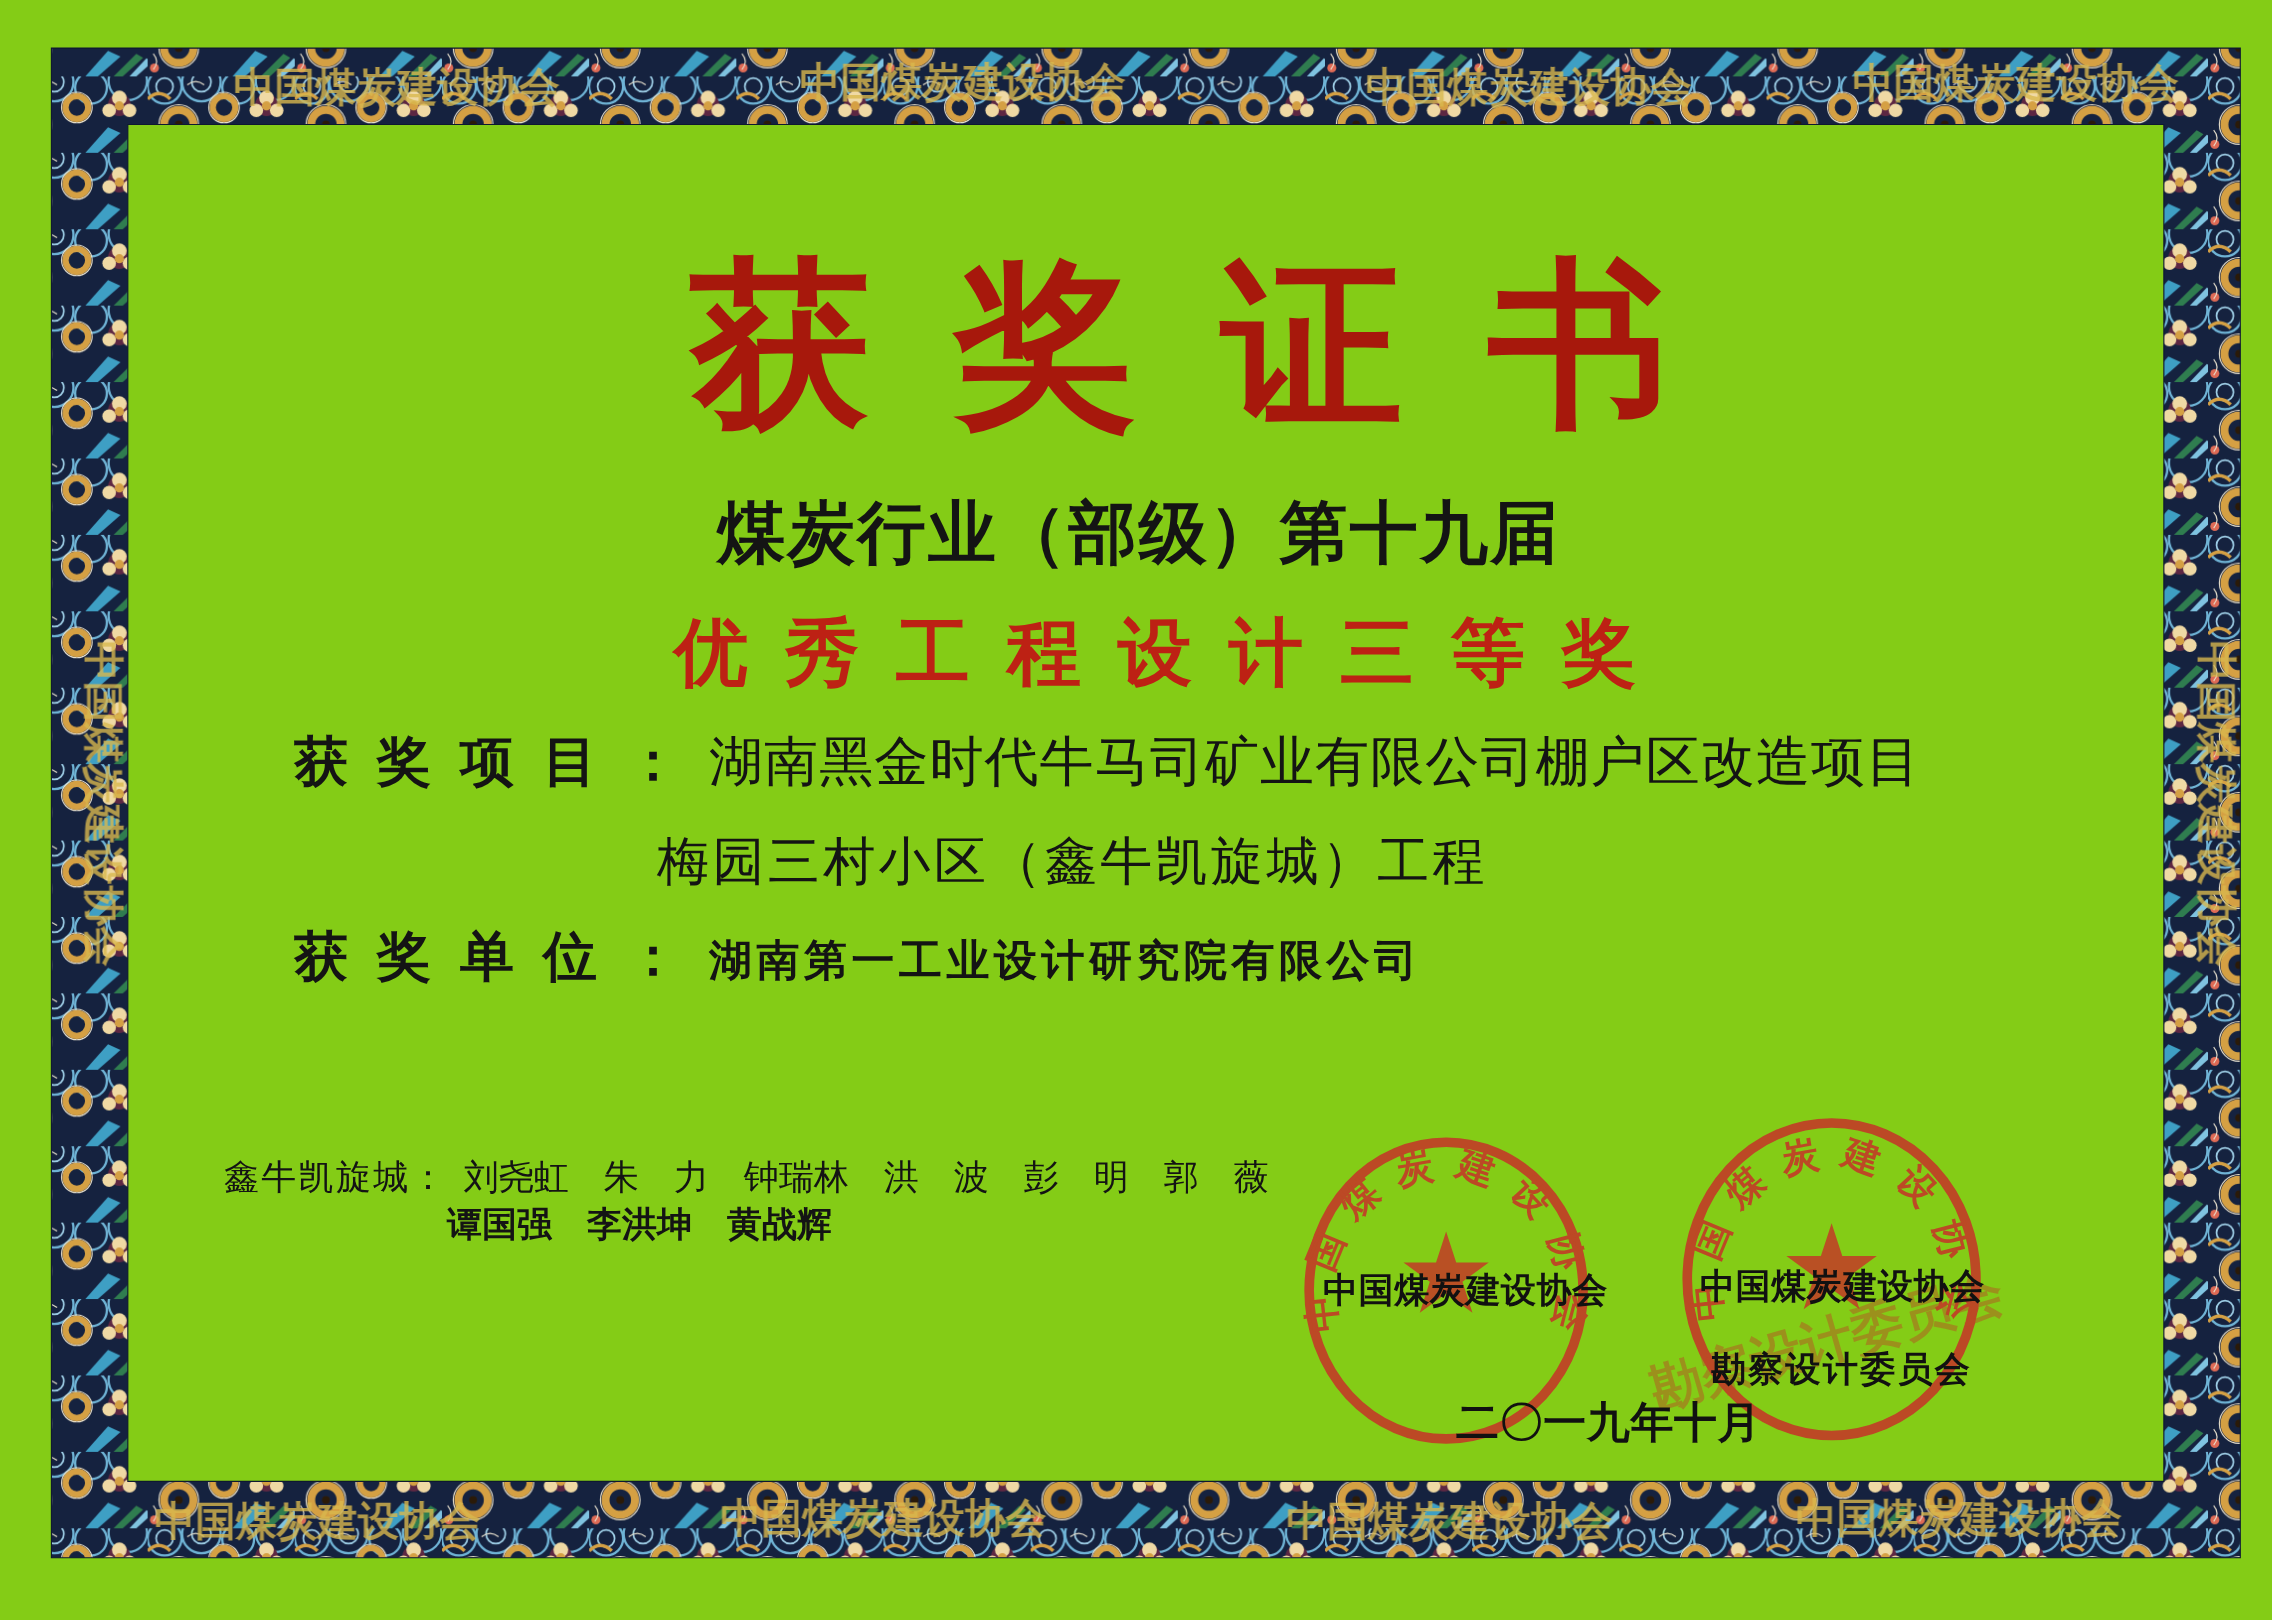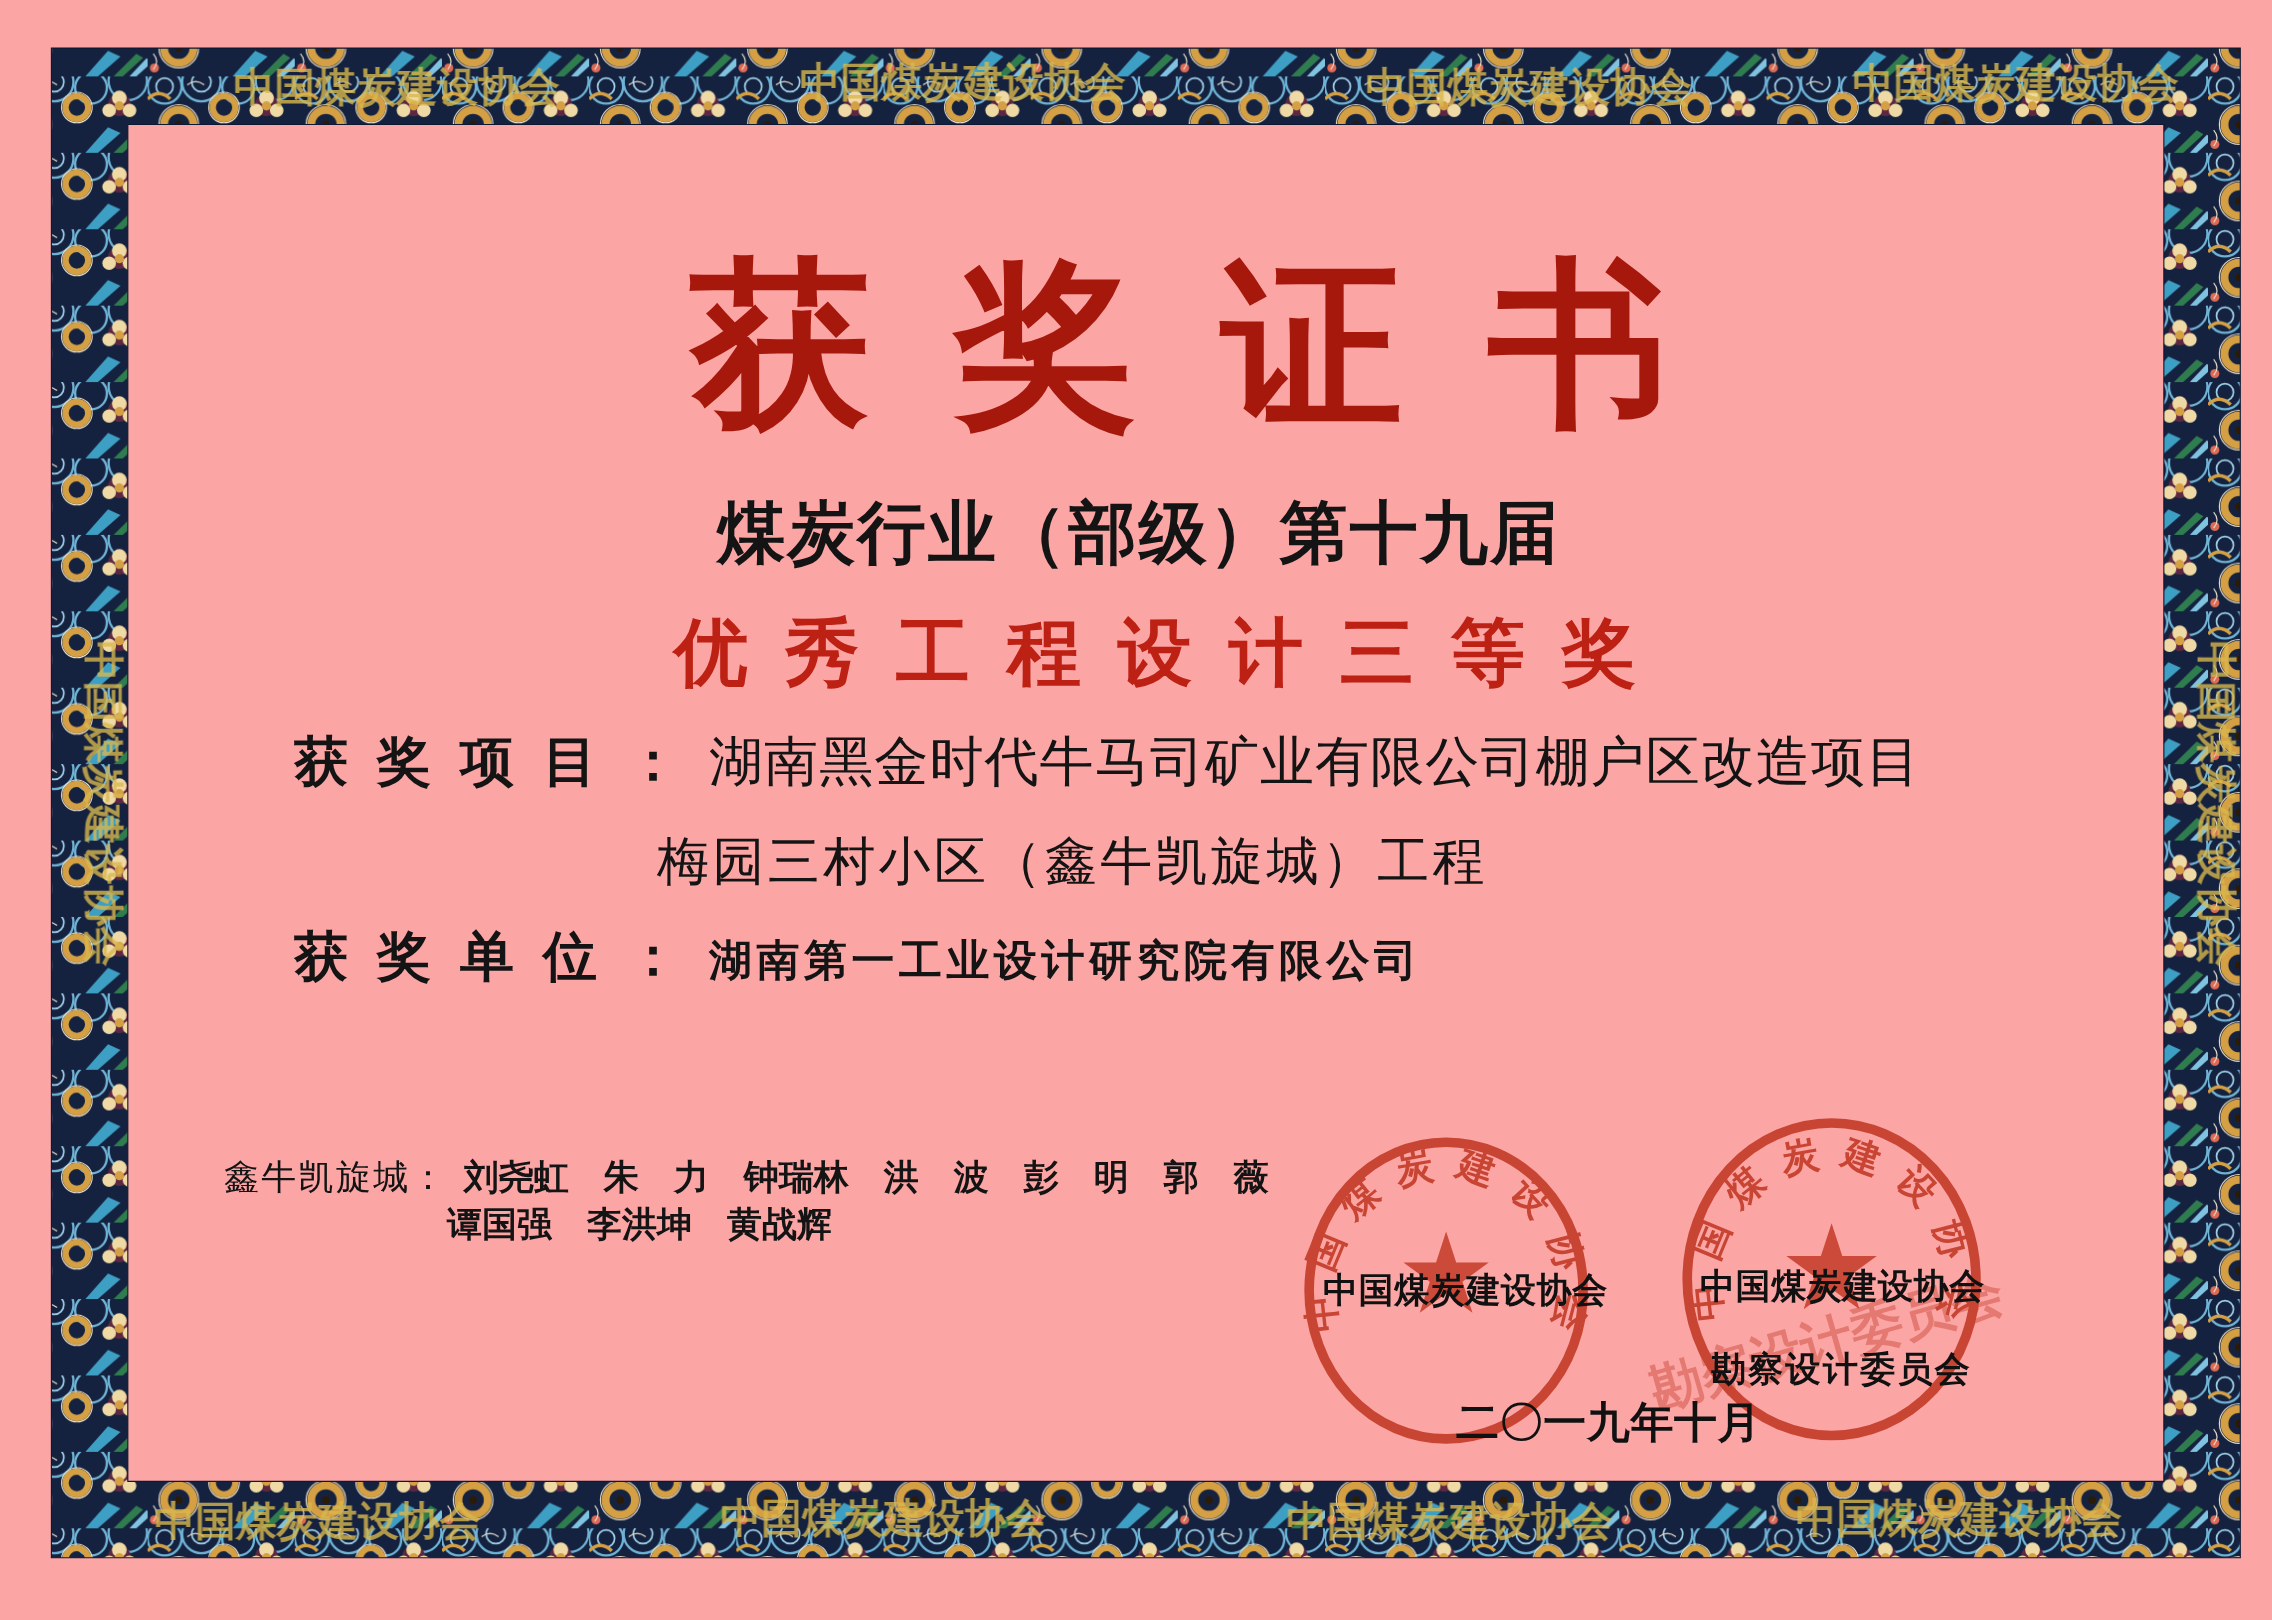--- a/index.html
+++ b/index.html
@@ -1,16 +1,16 @@
 <!DOCTYPE html>
 <html style="font-size:9px"><head>
 <meta charset="utf-8">
 <style>
   html,body{margin:0;padding:0;background:#ffffff;}
-  .page{position:relative;width:2273px;height:1620px;background:#fca5a5;overflow:hidden;
+  .page{position:relative;width:2273px;height:1620px;background:#84cc16;overflow:hidden;
         font-family:"Liberation Serif","DejaVu Serif",serif;color:#141414;}
   .abs{position:absolute;line-height:1;white-space:nowrap;}
   .centered{left:0;width:2273px;text-align:center;}
   .frame-svg,.seal-svg{position:absolute;left:0;top:0;width:2273px;height:1620px;}
   .frame-svg{z-index:1;}
   .seal-svg{z-index:4;}
   .z6{z-index:6;}
   .title{top:256px;font-size:181px;font-weight:bold;color:#a7180c;
          letter-spacing:85px;padding-left:85px;}
   .subtitle{top:499px;font-size:68px;font-weight:bold;color:#141414;letter-spacing:2.3px;padding-left:2.3px;}
@@ -18,21 +18,21 @@
   .fieldrow{font-size:54px;color:#141414;}
   .fieldrow .lab{letter-spacing:29px;font-weight:bold;}
   .row-project{top:735px;left:294px;}
   .row-project .val{letter-spacing:1.1px;}
   .row-project2{top:836px;left:657px;font-size:52px;letter-spacing:3.4px;}
   .row-unit{top:930px;left:294px;}
   .row-unit .val{font-size:43px;letter-spacing:4.5px;font-weight:bold;}
   .partrow{font-size:35px;color:#141414;}
   .row-part1{top:1160px;left:224px;}
   .row-part1 .lab{letter-spacing:2.3px;}
-  .row-part1 .val{margin-left:16px;font-weight:bold;margin-top:26px;}
+  .row-part1 .val{margin-left:16px;font-weight:normal;margin-top:26px;}
   .row-part2{top:1207px;left:447px;font-weight:bold;}
   .row-certno{top:1397px;left:224px;font-size:52px;}
   .row-certno .lab{letter-spacing:5.7px;font-weight:bold;}
   .row-certno .val{font-family:"Liberation Sans","DejaVu Sans",sans-serif;letter-spacing:4.5px;font-weight:bold;}
   .seal-label{font-size:35px;font-weight:bold;color:#111;}
   .lbl-left{top:1273px;left:1323px;letter-spacing:0.6px;}
   .lbl-right1{top:1269px;left:1700px;letter-spacing:0.6px;}
   .lbl-right2{top:1352px;left:1711px;letter-spacing:2.3px;}
   .daterow{top:1401px;left:1456px;font-size:43px;font-weight:bold;color:#111;letter-spacing:0.6px;}
 </style>

